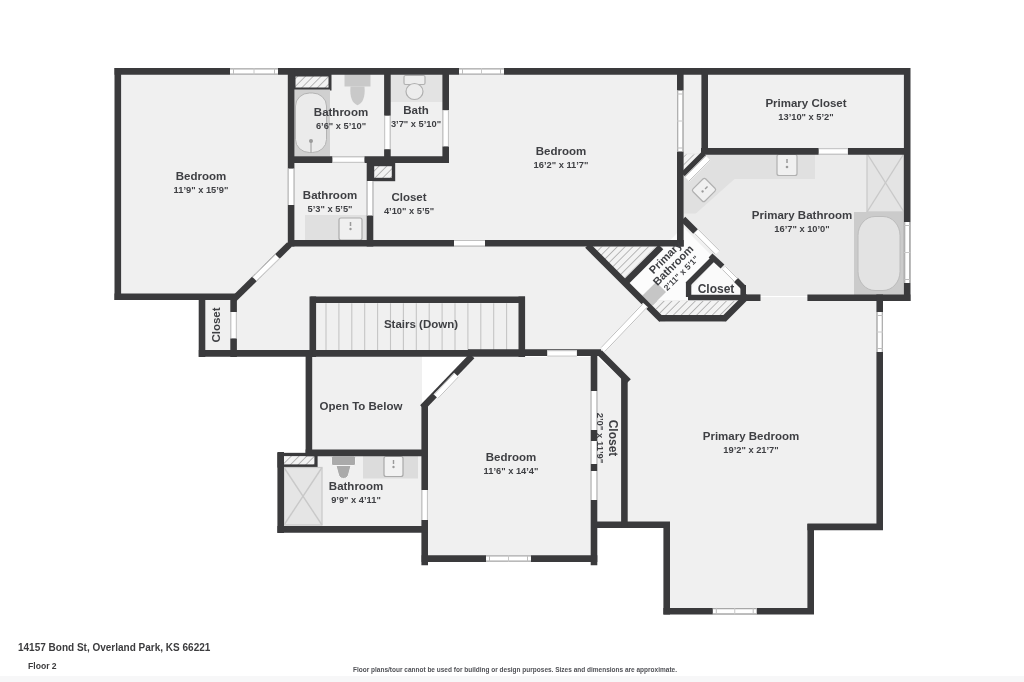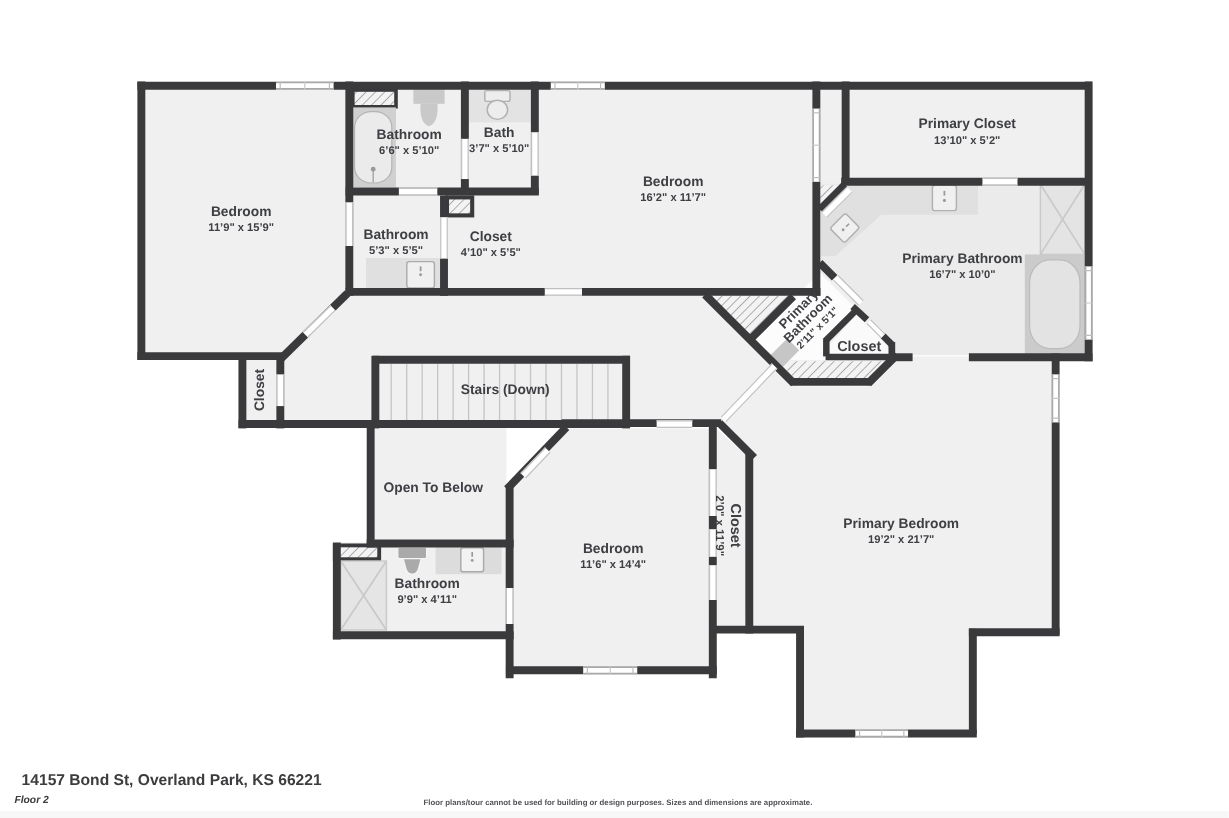--- a/index.html
+++ b/index.html
@@ -667,19 +667,19 @@
     </g>
 
 <g>
       <g>
         <text x="751" y="440" class="t ttl" text-anchor="middle" style="font-size:11.5px">Primary Bedroom</text>
         <text x="751" y="452.6" class="t dim" text-anchor="middle" style="font-size:9.3px">19’2" x 21’7"</text>
       </g>
     </g>
 </svg>
 
-<div class="foot" style="left:18px;top:642px;font-size:13px;">14157 Bond St, Overland Park, KS 66221</div>
-
-<div class="foot" style="left:12px;top:661px;font-size:8.6px;font-style:italic;">Floor 2</div>
+<div class="foot" style="left:18px;top:642px;font-size:10px;">14157 Bond St, Overland Park, KS 66221</div>
+
+<div class="foot" style="left:28px;top:661px;font-size:8.6px;">Floor 2</div>
 
 <div class="foot" style="left:353px;top:666px;font-size:6.5px;color:#505156;">Floor plans/tour cannot be used for building or design purposes. Sizes and dimensions are approximate.</div>
 
 <div style="position:absolute;left:0;top:676px;width:1024px;height:6px;background:#f7f7f8;"></div>
 
 </body></html>

